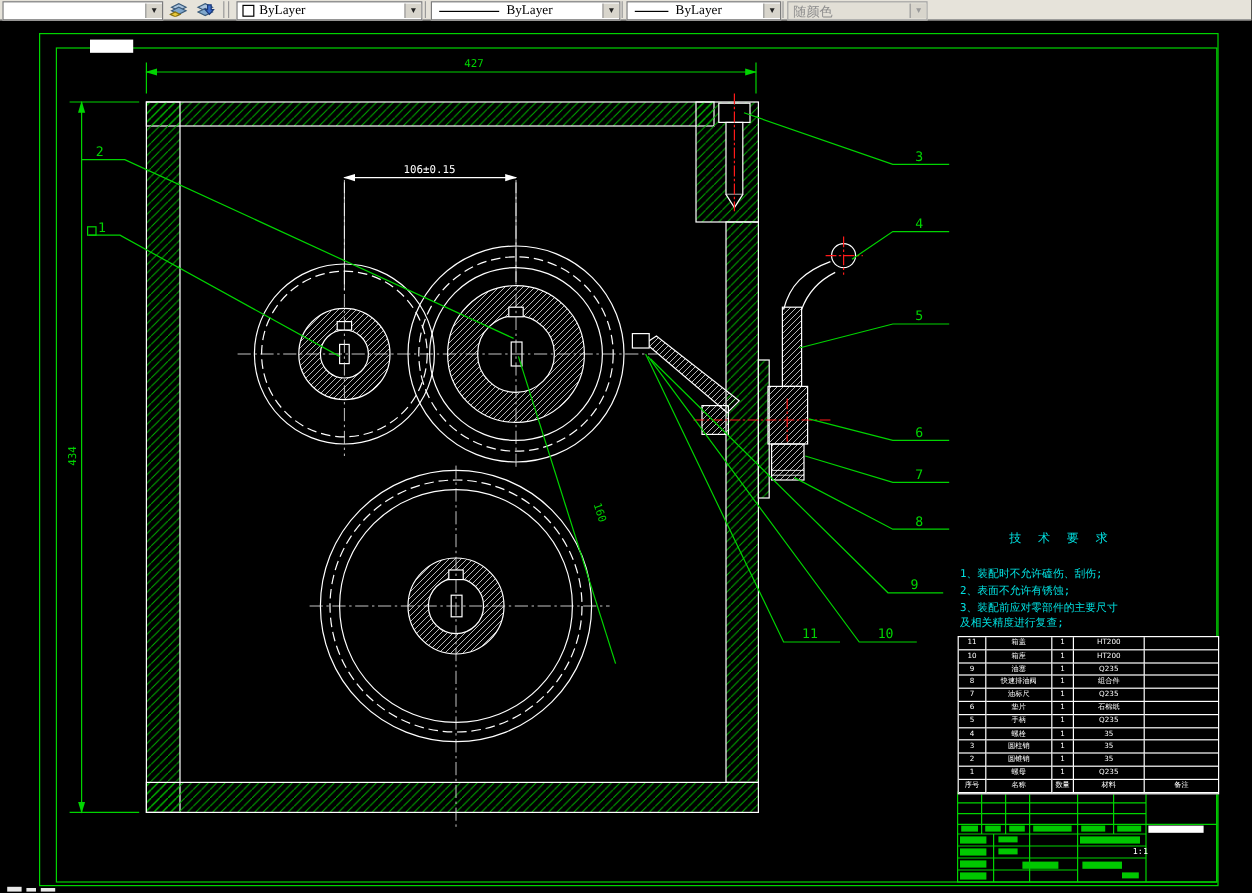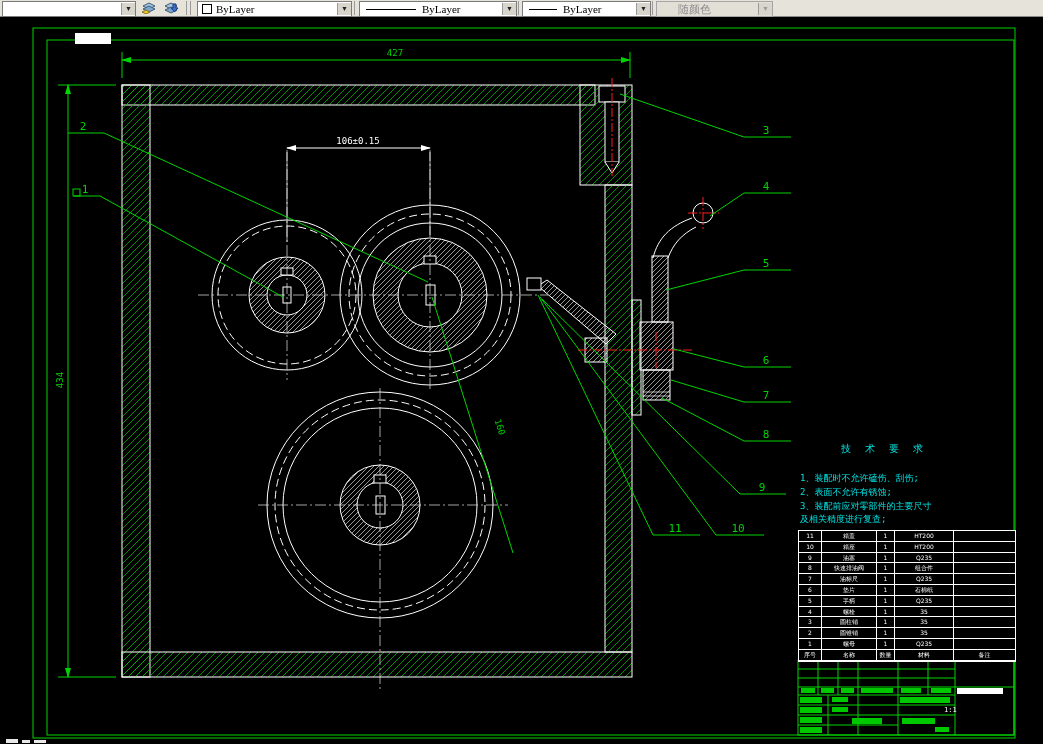--- a/index.html
+++ b/index.html
@@ -69,21 +69,21 @@
     <div class="sep" style="left:518px"></div>
 
     <div class="combo" style="left:522px;width:127px">
       <span class="lineglyph" style="width:28px"></span>
       <span>ByLayer</span>
       <span class="carr">▼</span>
     </div>
     <div class="sep" style="left:652px"></div>
 
     <div class="combo disabled" style="left:656px;width:115px">
-      <span style="margin-left:21px">随颜色</span>
+      <span style="margin-left:4px">随颜色</span>
       <span class="carr">▼</span>
     </div>
   </div>
 
   <div>
   <svg width="1043" height="744" viewBox="0 0 1043 744" style="position:absolute;left:0;top:0">
     <defs>
       <pattern id="gh" width="7" height="7" patternUnits="userSpaceOnUse">
         <path d="M0,7 L7,0" stroke="#00b400" stroke-width="0.8"></path>
       </pattern>

